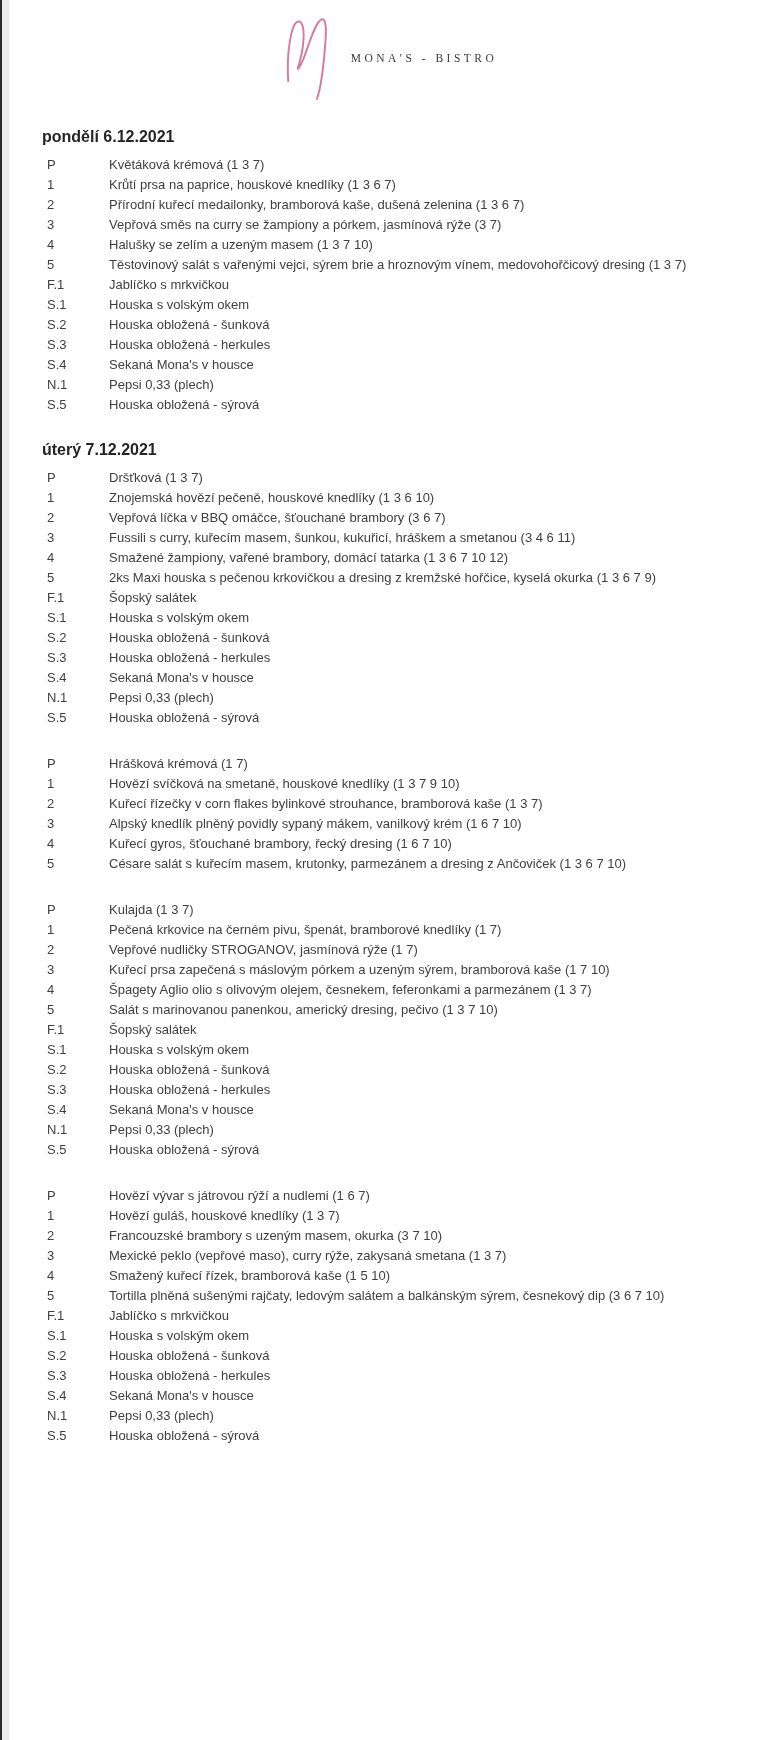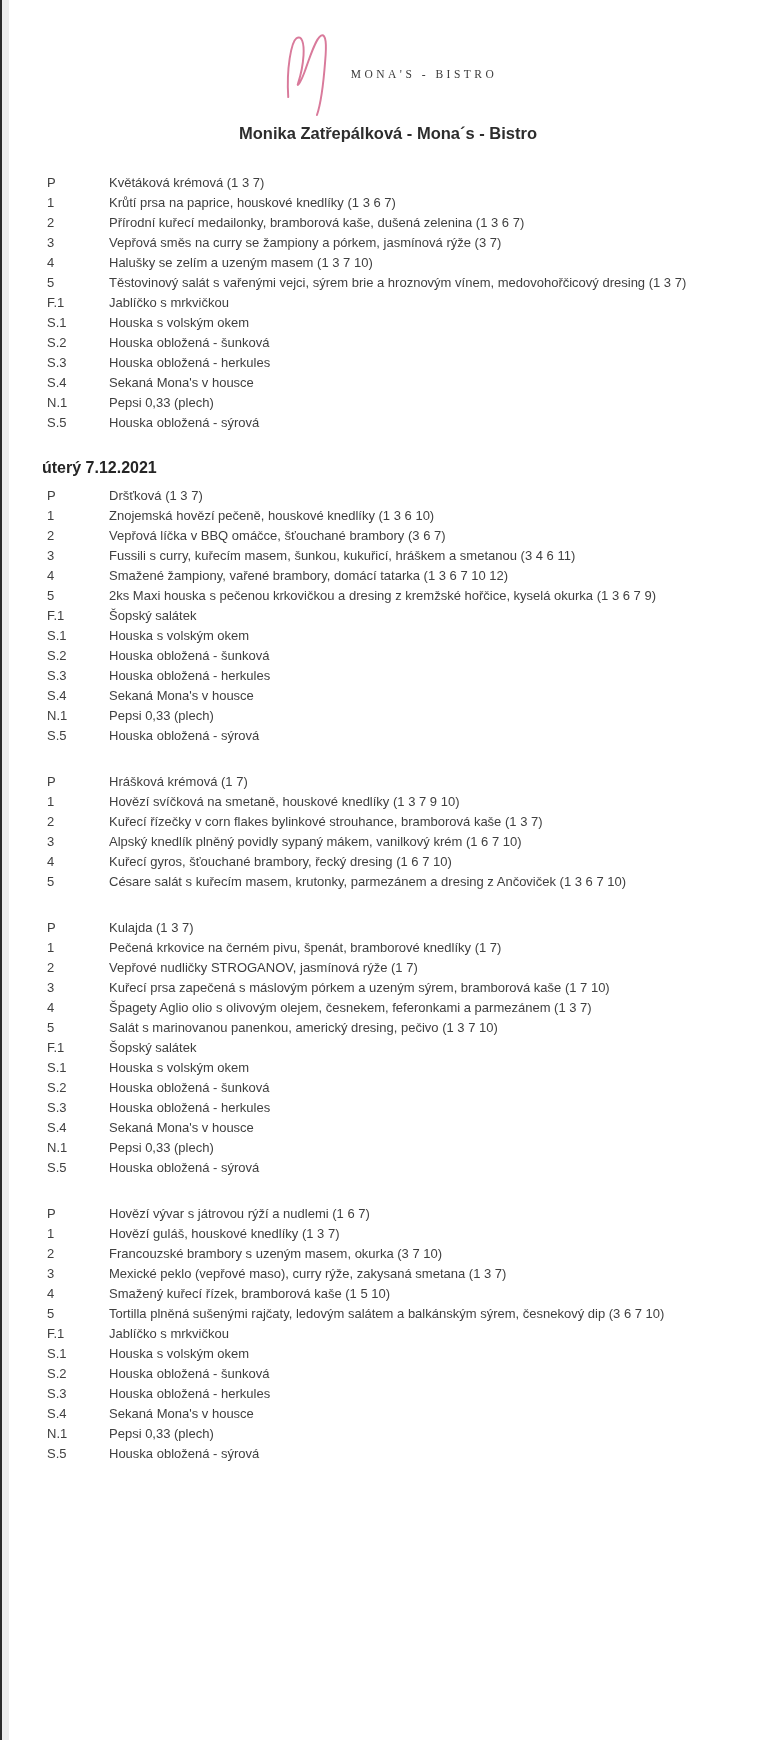--- a/index.html
+++ b/index.html
@@ -14,21 +14,21 @@
   }
   .edge-line {
     position: absolute; left: 0; top: 0; bottom: 0;
     width: 2px; background: #2b2b2b;
   }
   .edge-gutter {
     position: absolute; left: 2px; top: 0; bottom: 0;
     width: 7px; background: #ededed;
   }
   .page {
-    padding: 24px 28px 40px 30px;
+    padding: 8px 28px 40px 30px;
   }
   
   .logo-row {
     display: flex; align-items: center; justify-content: center;
     margin-top: 2px; height: 92px;
   }
   .logo-m { width: 58px; height: 88px; margin-top: 4px; }
   .logo-text {
     font-family: "Liberation Serif", "DejaVu Serif", serif;
     font-size: 11.5px; letter-spacing: 3.5px;
@@ -73,26 +73,26 @@
     <svg class="logo-m" viewBox="0 0 65 118" fill="none" xmlns="http://www.w3.org/2000/svg">
       <path d="M 6,90 C 3.5,52 10,16 17,11 C 24,6.5 27.5,17 26.5,34
                C 25.5,50 21,66 19,72 C 17.5,76.5 22,72 28,56
                C 35,36 43,11 50,7.5 C 57,4.5 57.5,20 55.5,42
                C 53.5,68 50,98 44.5,114" stroke="#d97a9b" stroke-width="2.6" stroke-linecap="round" fill="none"></path>
     </svg>
     <span class="logo-text">MONA'S - BISTRO</span>
   </div>
 
   <div class="title-block">
-    <div class="title-line">Monika Zatřepálková - Mona´s - Bistro</div>
   </div>
 
 
   <main class="days">
   <section class="day-section">
+    <h2 class="day-heading">pondělí 6.12.2021</h2>
     <div class="day-items">
   <div class="menu-row">
     <span class="code">P</span>
     <span class="name">Květáková krémová (1 3 7)</span>
   </div>
 
   <div class="menu-row">
     <span class="code">1</span>
     <span class="name">Krůtí prsa na paprice, houskové knedlíky (1 3 6 7)</span>
   </div>

